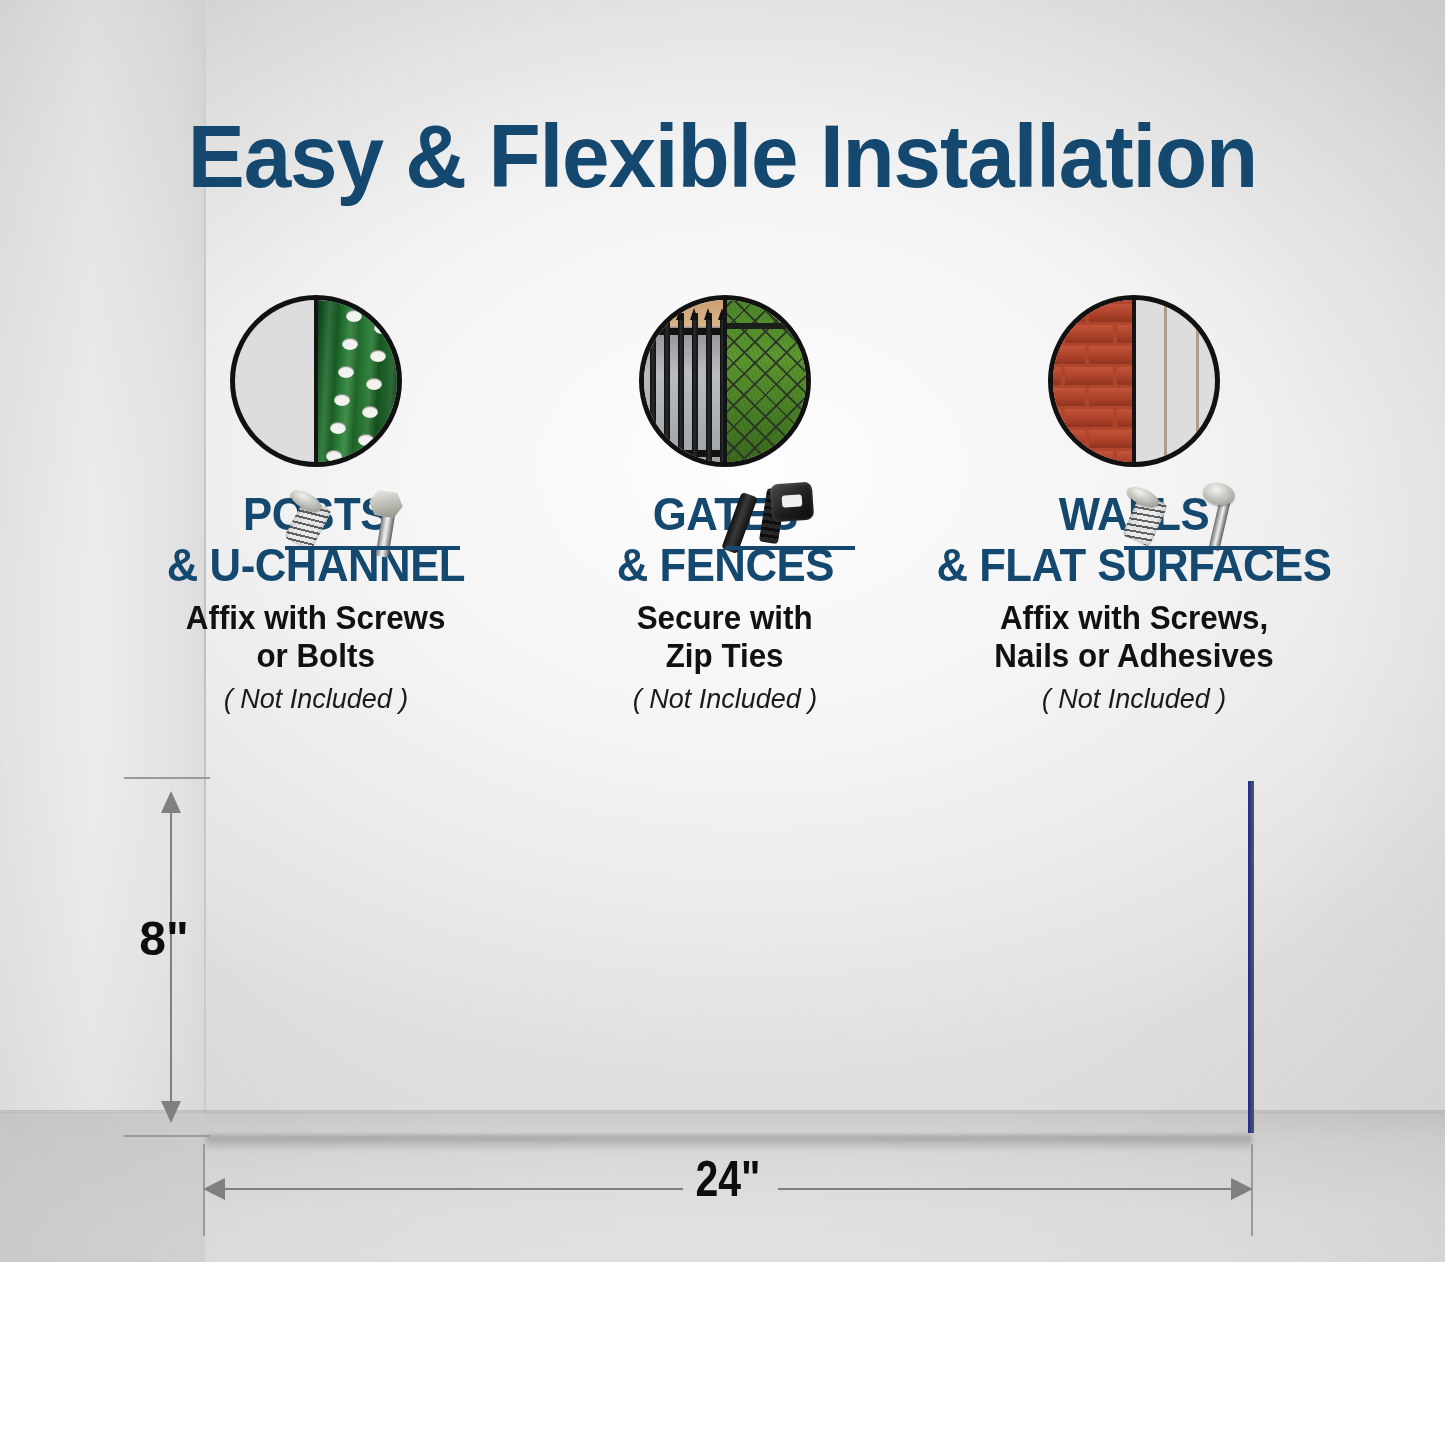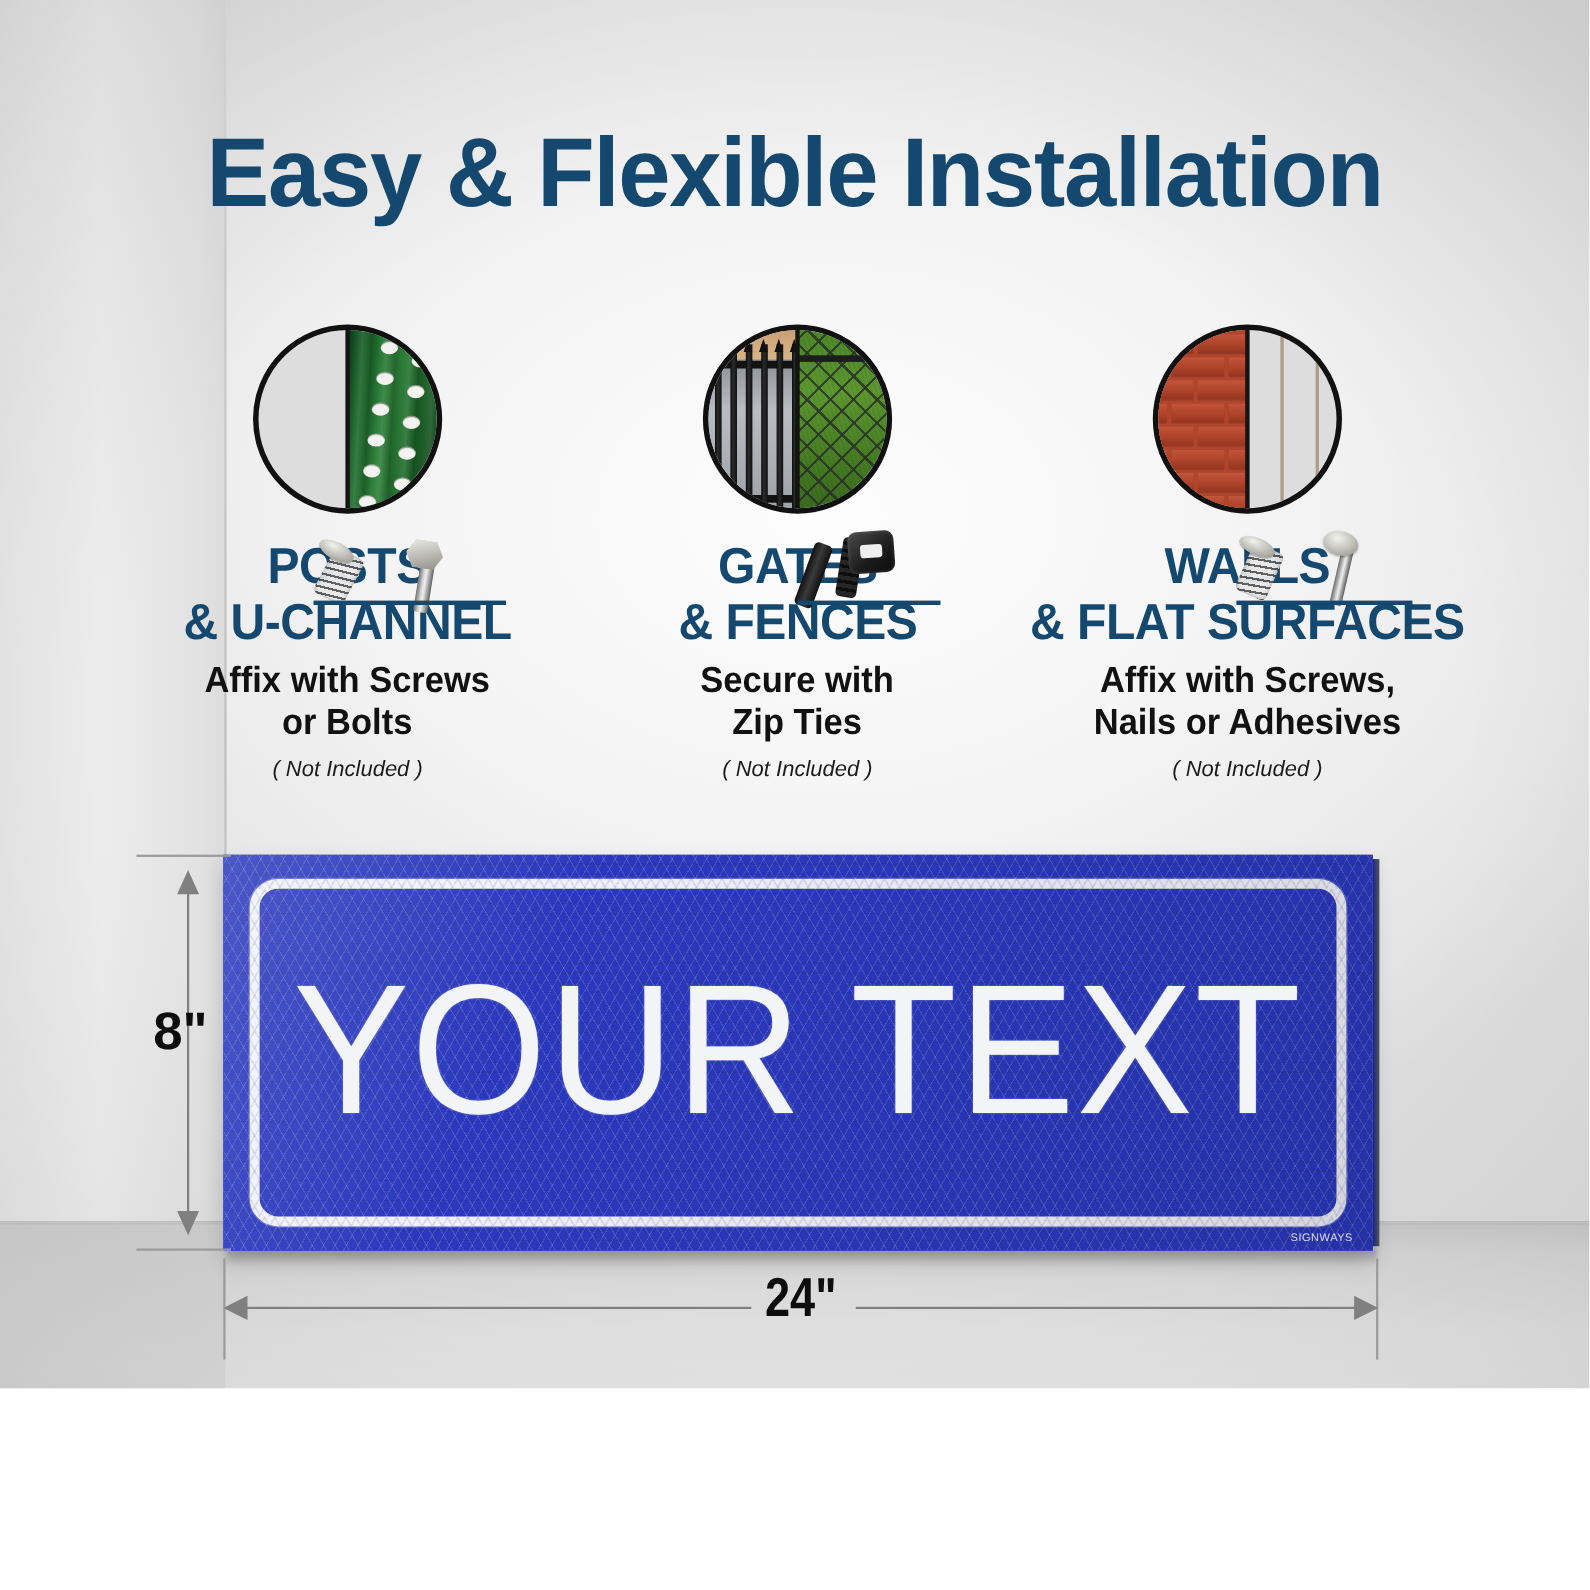--- a/index.html
+++ b/index.html
@@ -166,21 +166,21 @@
     font-size:33px;line-height:38px;
     color:#111111;
     text-align:center;
     transform:scaleX(.95);
     white-space:nowrap;
   }
   .feat-note{
     margin-top:10px;
     font-family:"Liberation Sans",sans-serif;
     font-style:italic;font-weight:normal;
-    font-size:20px;line-height:28px;
+    font-size:27px;line-height:28px;
     color:#1a1a1a;
     text-align:center;
     white-space:nowrap;
   }
 
   
   .fastener{
     position:absolute;
     height:64px;
   }
@@ -557,27 +557,20 @@
         <span>Nails or Adhesives</span>
       </div>
       <div class="feat-note">( Not Included )</div>
     </div>
 
   </div>
 
   <div class="sign-stage">
     <div class="sign-shadow"></div>
     <div class="sign-edge"></div>
-    <div class="sign">
-      <div class="sign-tex"></div>
-      <div class="sign-border"></div>
-      <div class="sign-sheen"></div>
-      <div class="sign-text">YOUR TEXT</div>
-      <div class="sign-watermark">SIGNWAYS</div>
-    </div>
   </div>
 
   <div class="dim-v">
     <div class="ext" style="top:0px;"></div>
     <div class="ext" style="top:358px;"></div>
     <div class="line"></div>
     <div class="ar-up"></div>
     <div class="ar-dn"></div>
     <div class="label">8"</div>
   </div>

